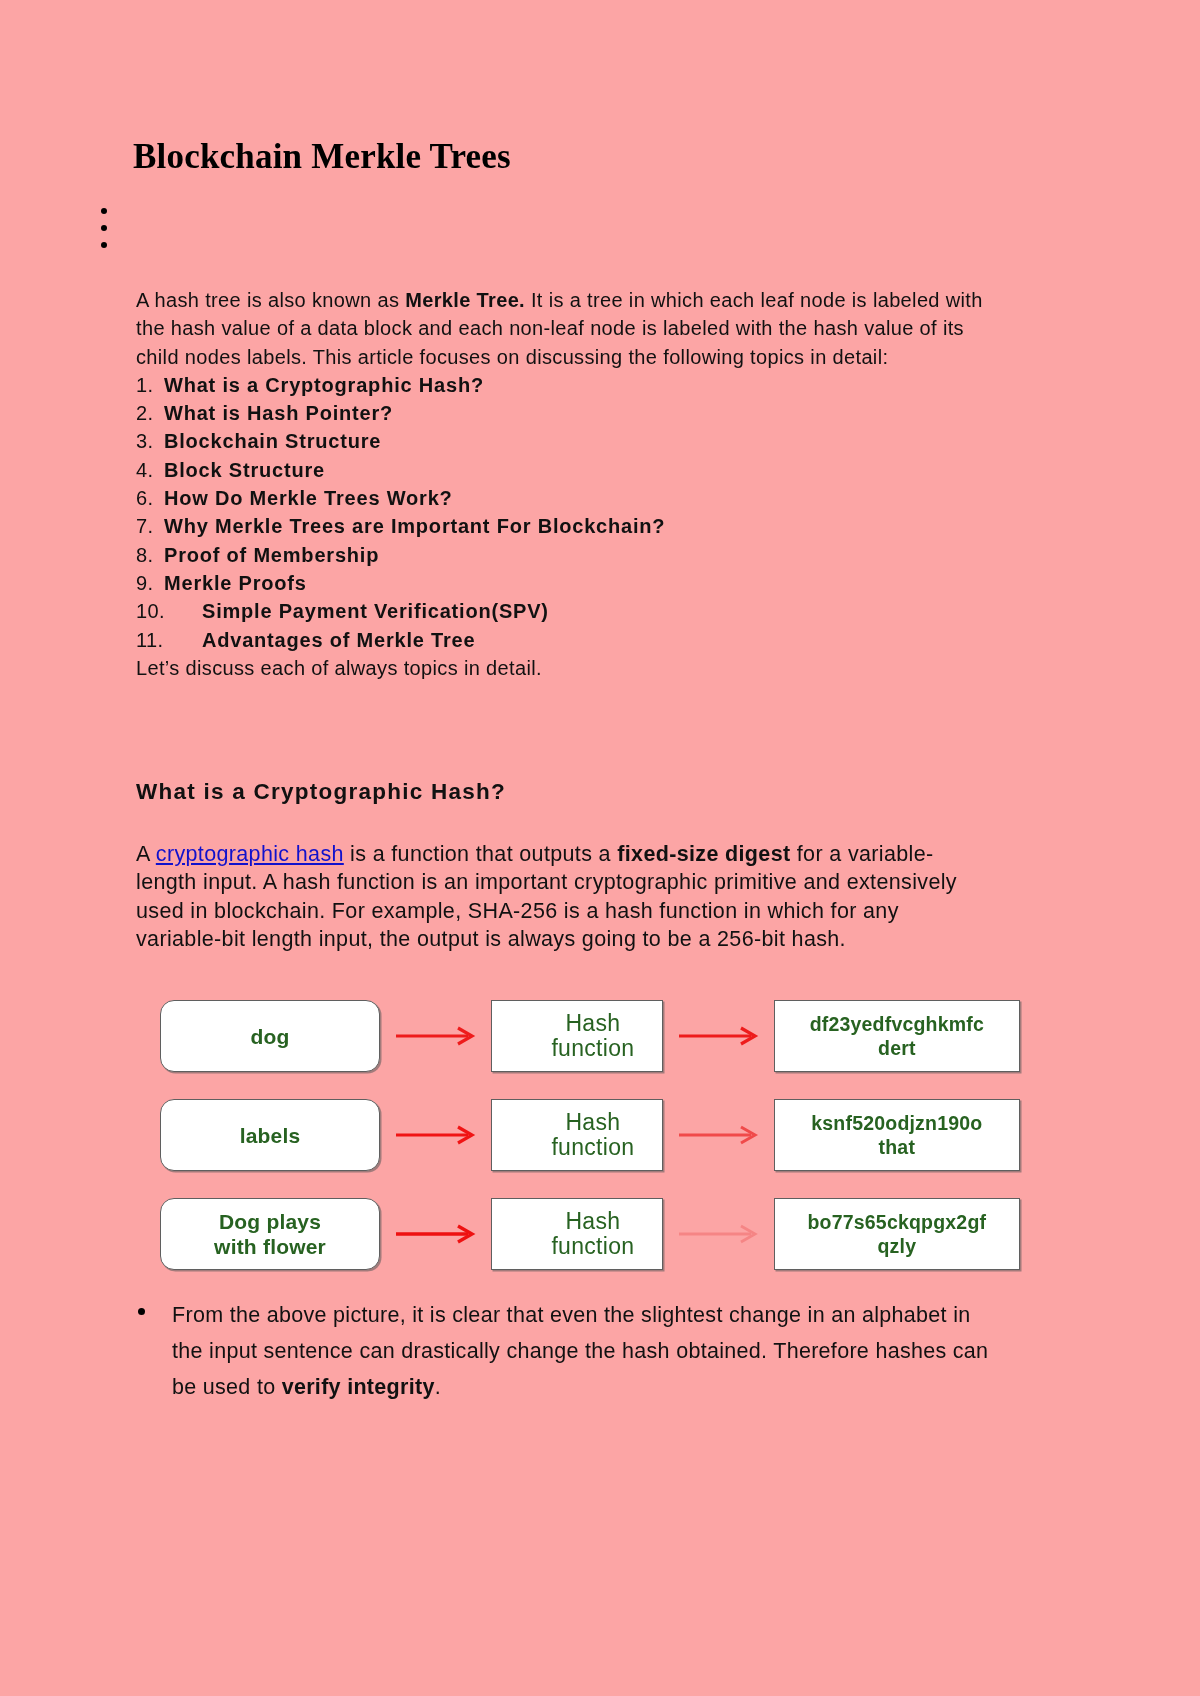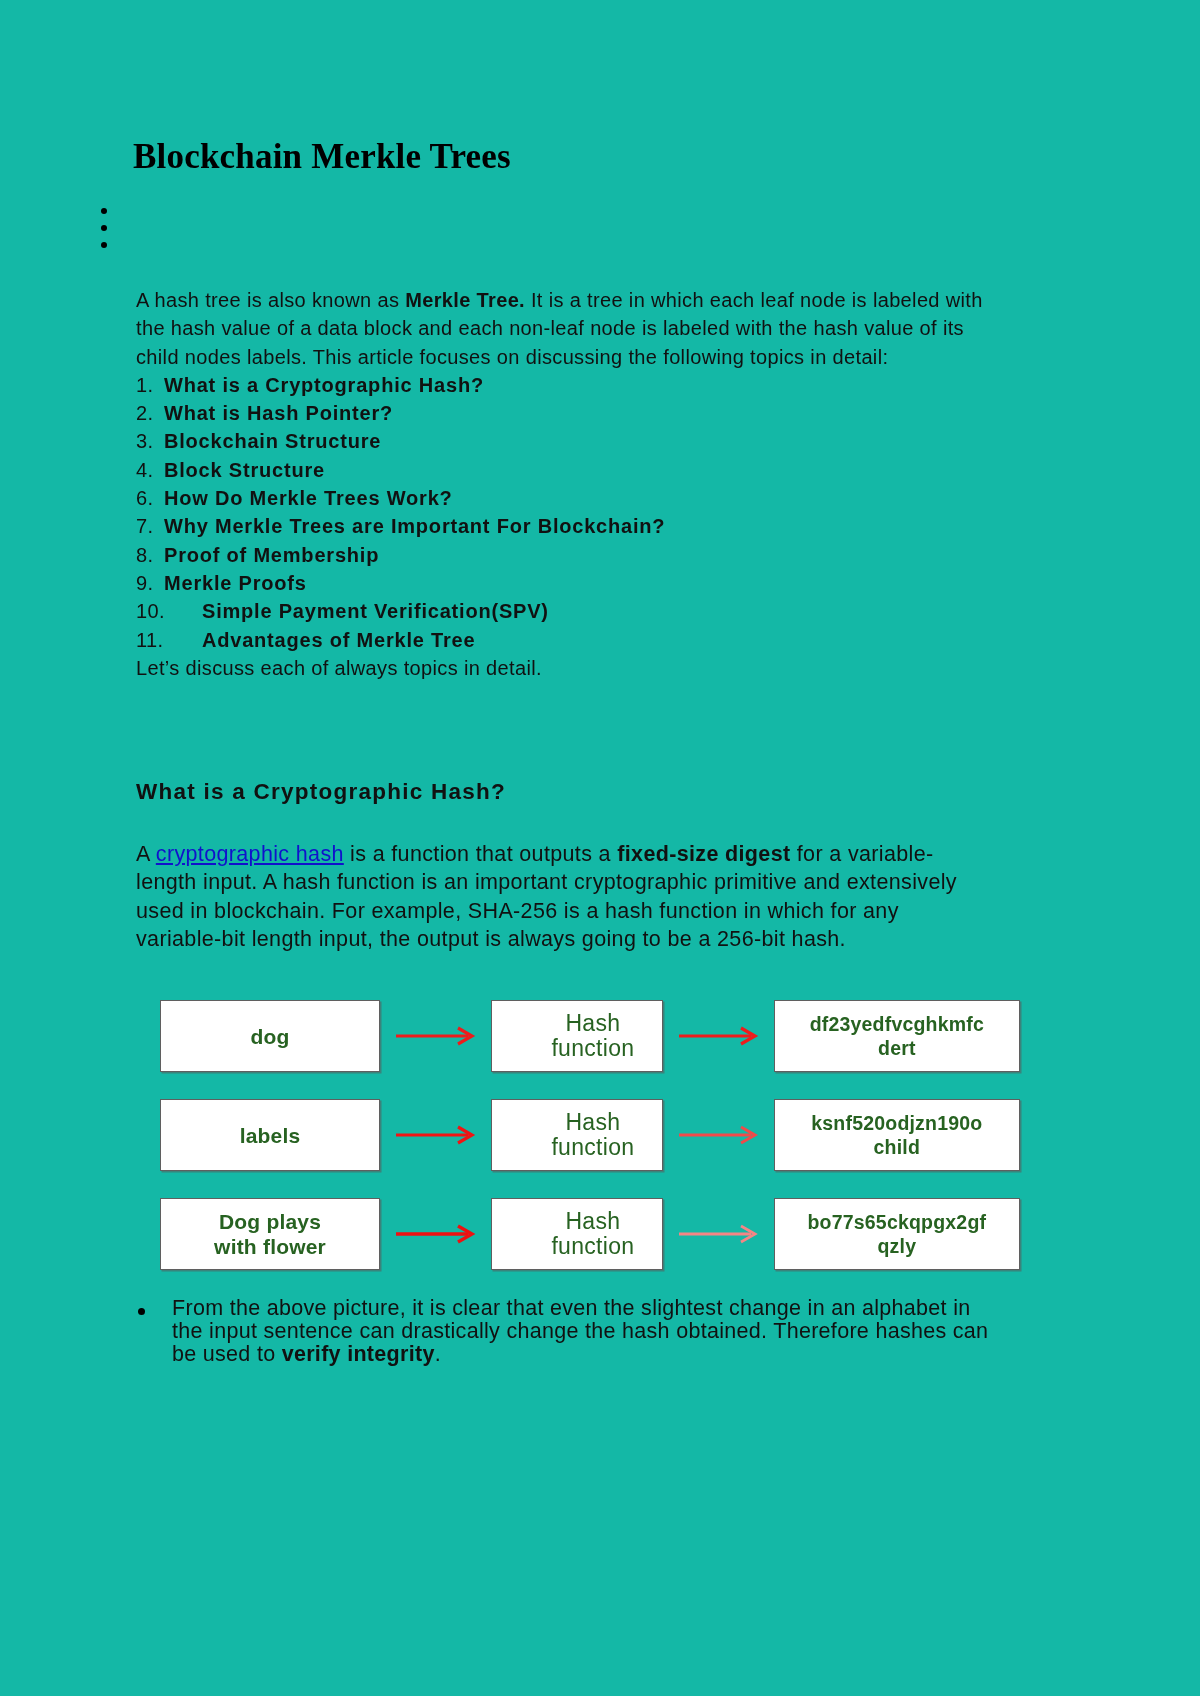--- a/index.html
+++ b/index.html
@@ -11,21 +11,21 @@
     width: 1200px;
     height: 1696px;
     position: relative;
     font-family: "Liberation Sans", sans-serif;
     color: #000000;
     overflow: hidden;
   }
   .page {
     position: absolute;
     inset: 0;
-    background: #14b8a6;
+    background: #fca5a5;
     text-decoration: underline;
   }
 
   
   .doc-title {
     position: absolute;
     left: 133px;
     top: 136px;
     font-family: "Liberation Serif", serif;
     font-weight: bold;
@@ -130,21 +130,21 @@
     border: 1.5px solid #5f5f5f;
     background: #ffffff;
     box-sizing: border-box;
     display: flex;
     align-items: center;
     justify-content: center;
     text-align: center;
     height: 72px;
     box-shadow: 1.5px 1.5px 0 rgba(90,90,90,0.55);
   }
-  .dia-box.input  { width: 227px; }
+  .dia-box.input  { width: 227px; border-radius: 14px; }
   .dia-box.fn     { width: 177px; }
   .dia-box.output { width: 254px; }
 
   .dia-text {
     color: #276221;
     font-weight: bold;
     font-size: 21px;
     line-height: 25px;
     letter-spacing: 0.2px;
   }
@@ -164,21 +164,21 @@
   }
   .arrow svg { display: block; }
 
   
   .closing {
     position: absolute;
     left: 136px;
     top: 1297px;
     width: 860px;
     font-size: 21.5px;
-    line-height: 23px;
+    line-height: 36px;
     letter-spacing: 0.3px;
     color: #111;
   }
   .closing .li {
     position: relative;
     padding-left: 36px;
   }
   .closing .li::before {
     content: "";
     position: absolute;
@@ -263,21 +263,21 @@
       <div class="dia-box fn">
         <span class="dia-text fnlabel">Hash function</span>
       </div>
       <div class="arrow">
         <svg width="111" height="24" viewBox="0 0 111 24" xmlns="http://www.w3.org/2000/svg">
           <line x1="16" y1="12" x2="88" y2="12" stroke="#f04a4a" stroke-width="3"></line>
           <polyline points="78,4 92,12 78,20" fill="none" stroke="#f04a4a" stroke-width="3"></polyline>
         </svg>
       </div>
       <div class="dia-box output">
-        <span class="dia-text small"><span>ksnf520odjzn190o</span><br><span>child</span></span>
+        <span class="dia-text small"><span>ksnf520odjzn190o</span><br><span>that</span></span>
       </div>
     </div>
 
     <div class="dia-row">
       <div class="dia-box input">
         <span class="dia-text"><span>Dog plays</span><br><span>with flower</span></span>
       </div>
       <div class="arrow">
         <svg width="111" height="24" viewBox="0 0 111 24" xmlns="http://www.w3.org/2000/svg">
           <line x1="16" y1="12" x2="88" y2="12" stroke="#ee1111" stroke-width="3.4"></line>

